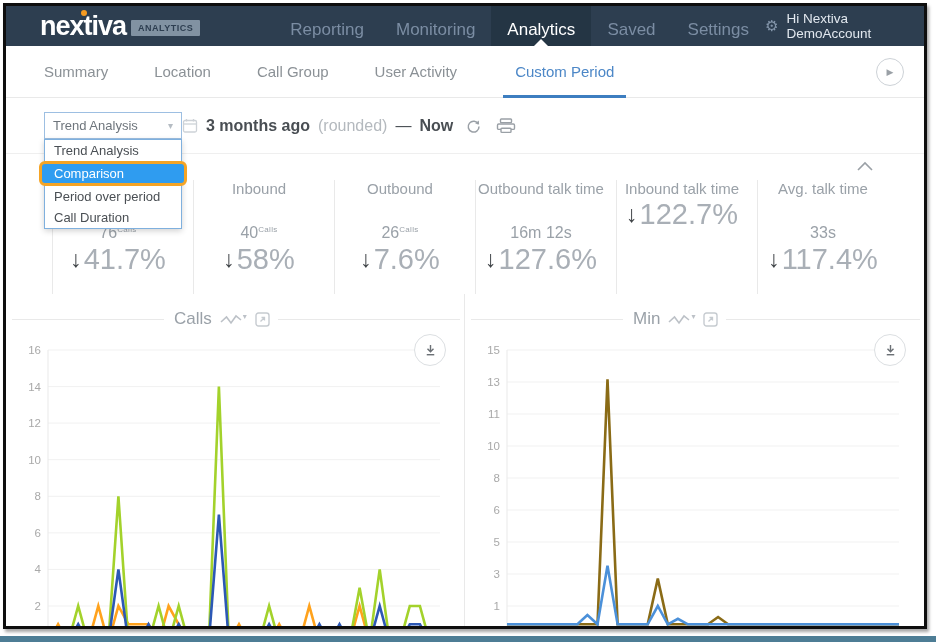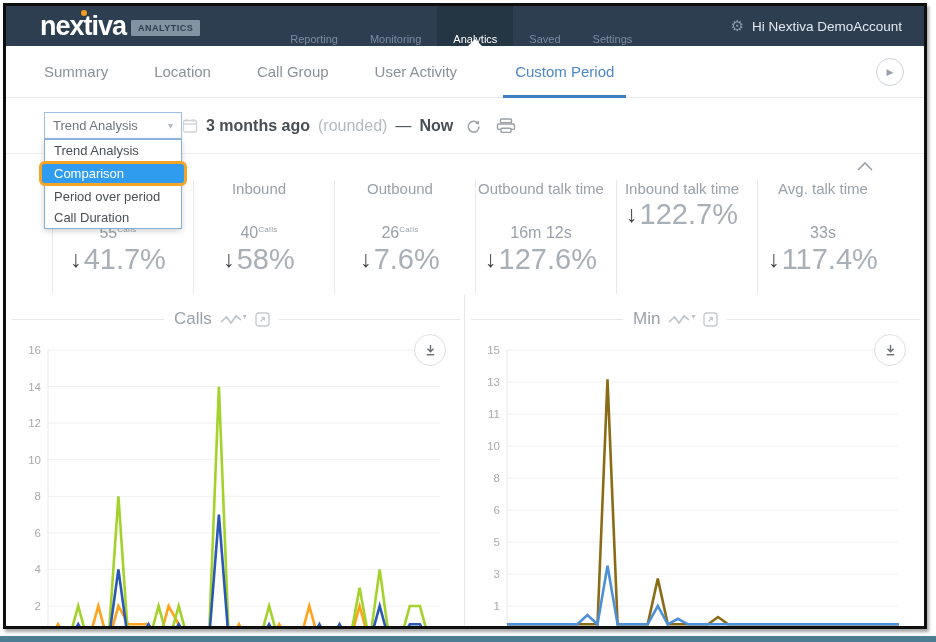--- a/index.html
+++ b/index.html
@@ -7,21 +7,21 @@
   .frame{position:absolute;left:3px;top:3px;width:918px;height:620px;border:3px solid #0e0e0e;background:#fff;overflow:hidden;box-shadow:2px 3px 3px rgba(0,0,0,.35);}
   .bottom-strip{position:absolute;left:0;bottom:0;width:936px;height:6px;background:#4d7d95;}
 
   
   .topbar{height:40px;background:#2d3e50;display:flex;align-items:center;padding:0 22px 0 34px;box-sizing:border-box;}
   .logo-wrap{position:relative;display:flex;align-items:center;cursor:pointer;}
   .logo-text{color:#fff;font-size:27px;font-weight:bold;letter-spacing:-1px;line-height:40px;}
   .logo-dot{position:absolute;left:41px;top:4px;width:6px;height:6px;border-radius:50%;background:#f59b22;}
   .logo-badge{background:#8192a2;color:#2d3e50;font-size:9px;font-weight:bold;letter-spacing:.5px;padding:3px 7px;margin-left:5px;margin-top:4px;border-radius:1px;}
   .main-nav{display:flex;margin-left:74px;height:40px;}
-  .nav-item{color:#7b8da3;font-size:11px;line-height:40px;padding:13px 16px;cursor:pointer;}
+  .nav-item{color:#7b8da3;font-size:17px;line-height:40px;padding:4px 16px;cursor:pointer;}
   .nav-item.active{position:relative;background:#243544;color:#ffffff;}
   .nav-item.active::after{content:"";position:absolute;bottom:0;left:50%;margin-left:-7px;width:0;height:0;border-left:7px solid transparent;border-right:7px solid transparent;border-bottom:7px solid #fff;}
   .user-area{margin-left:auto;display:flex;align-items:center;gap:8px;color:#e2e8ef;font-size:13.5px;cursor:pointer;}
   .gear{font-size:15px;color:#8496ab;}
 
   
   .tabsbar{height:52px;display:flex;align-items:center;padding:0 20px 0 38px;border-bottom:1px solid #e9e9e9;box-sizing:border-box;}
   .tab{font-size:15px;color:#8b9196;margin-right:46px;cursor:pointer;height:52px;line-height:52px;box-sizing:border-box;}
   .tab.active{color:#4c87c7;border-bottom:3px solid #3d7ec0;padding:0 12px;}
   .play-btn{margin-left:auto;width:26px;height:26px;border:1px solid #cdd2d7;border-radius:50%;display:flex;align-items:center;justify-content:center;color:#9aa0a6;font-size:9px;cursor:pointer;background:#fff;}
@@ -145,21 +145,21 @@
 
   <div class="metrics">
     <span class="collapse-btn">
       <svg width="18" height="11" viewBox="0 0 18 11">
           <polyline points="2,9 9,2 16,9" fill="none" stroke="#9aa0a6" stroke-width="1.6"></polyline>
         </svg>
     </span>
 
     <div class="metric">
       <div class="m-label">Total</div>
-      <div class="m-value"><span>55</span><sup>Calls</sup></div>
+      <div class="m-value"><span>76</span><sup>Calls</sup></div>
       <div class="m-change">
           <span class="m-arrow">↓</span>
           <span>41.7%</span>
         </div>
     </div>
     <div class="metric">
       <div class="m-label">Inbound</div>
       <div class="m-value"><span>40</span><sup>Calls</sup></div>
       <div class="m-change">
           <span class="m-arrow">↓</span>

